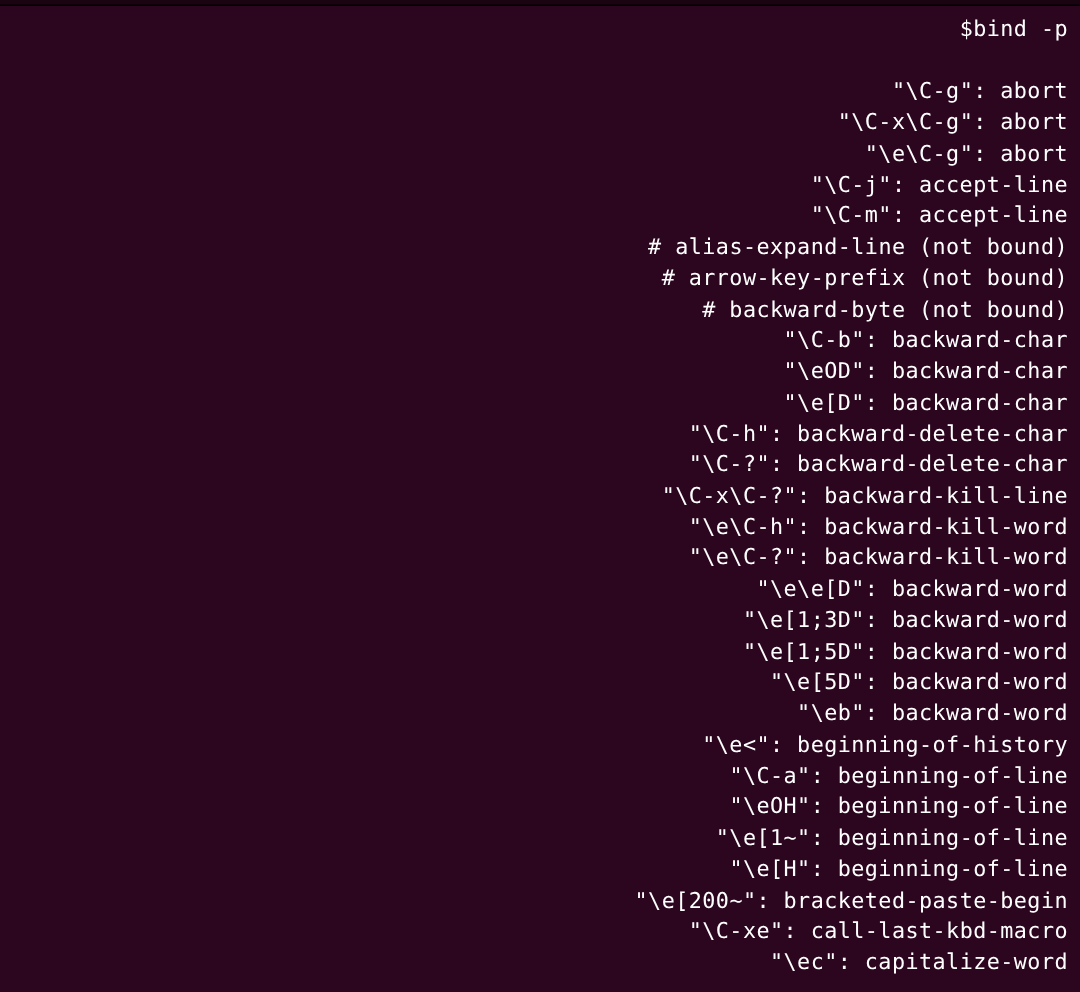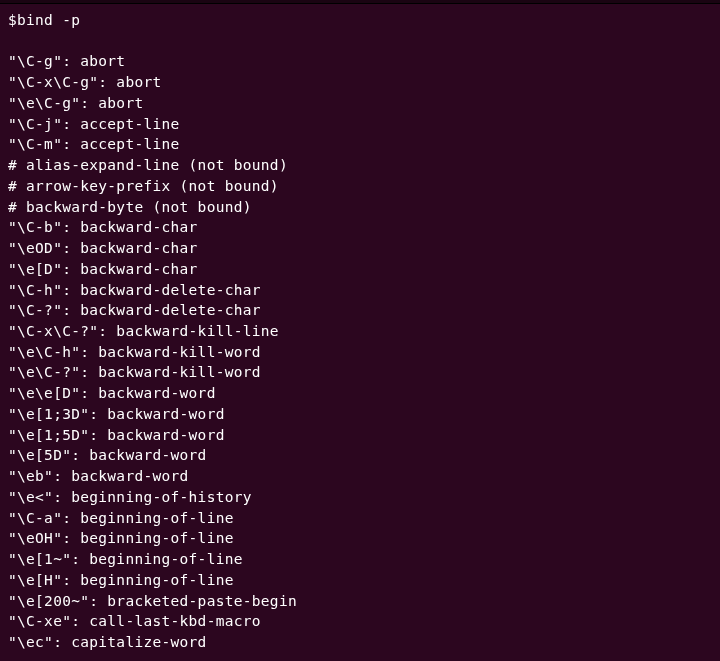--- a/index.html
+++ b/index.html
@@ -23,20 +23,21 @@
       border-bottom: 1px solid #000;
     }
     .terminal {
       padding: 6px 8px 8px 8px;
       white-space: pre;
       letter-spacing: 0.3px;
     }
     .line {
       display: block;
       min-height: 1.43em;
+      text-align: right;
     }
     .blank {
       display: block;
       height: 1.43em;
     }
   </style>
 </head>
 <body>
 
 <div class="titlebar"></div>

